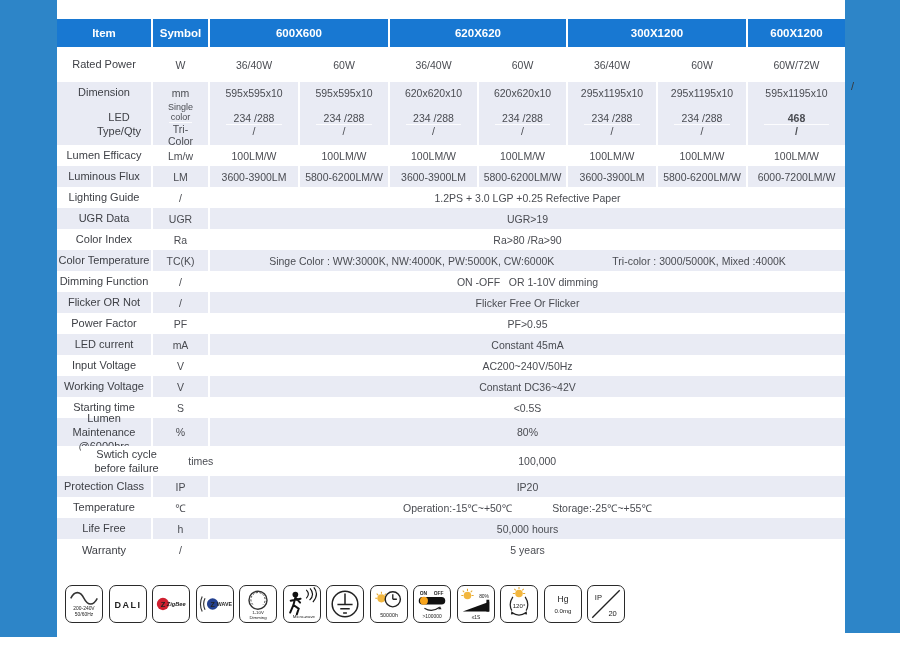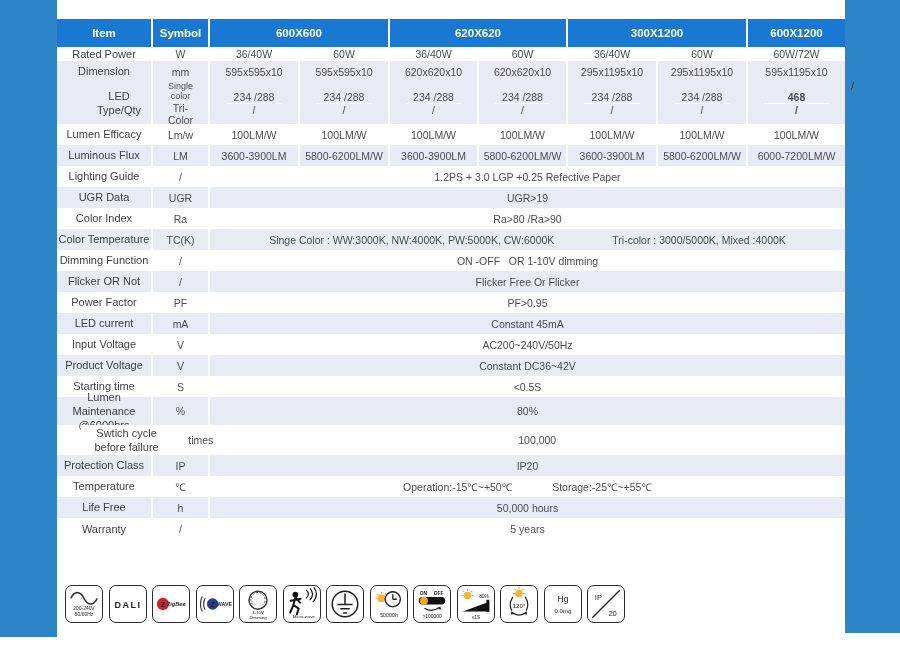--- a/index.html
+++ b/index.html
@@ -40,21 +40,21 @@
 
 <div id="spec-table">
     <div class="hrow">
       <div class="hcell" style="width: 96px;">Item</div>
       <div class="hcell" style="width: 57px;">Symbol</div>
       <div class="hcell" style="width: 180px;">600X600</div>
       <div class="hcell" style="width: 178px;">620X620</div>
       <div class="hcell" style="width: 180px;">300X1200</div>
       <div class="hcell" style="width: 97px;">600X1200</div>
     </div>
-    <div class="trow" style="height: 14px;">
+    <div class="trow" style="height: 35px;">
       <div class="cell lbl white" style="width: 96px;">Rated Power</div>
       <div class="cell white" style="width: 57px;">W</div>
       <div class="cell white" style="width: 90px;">36/40W</div>
       <div class="cell white" style="width: 90px;">60W</div>
       <div class="cell white" style="width: 89px;">36/40W</div>
       <div class="cell white" style="width: 89px;">60W</div>
       <div class="cell white" style="width: 90px;">36/40W</div>
       <div class="cell white" style="width: 90px;">60W</div>
       <div class="cell white" style="width: 97px;">60W/72W</div>
     </div>
@@ -168,21 +168,21 @@
       <div class="cell lbl shade" style="width: 96px;">LED current</div>
       <div class="cell shade" style="width: 57px;">mA</div>
       <div class="cell shade pre" style="width: 635px;">Constant 45mA</div>
     </div>
     <div class="trow" style="height: 21px;">
       <div class="cell lbl white" style="width: 96px;">Input Voltage</div>
       <div class="cell white" style="width: 57px;">V</div>
       <div class="cell white pre" style="width: 635px;">AC200~240V/50Hz</div>
     </div>
     <div class="trow" style="height: 21px;">
-      <div class="cell lbl shade" style="width: 96px;">Product Voltage</div>
+      <div class="cell lbl shade" style="width: 96px;">Working Voltage</div>
       <div class="cell shade" style="width: 57px;">V</div>
       <div class="cell shade pre" style="width: 635px;">Constant DC36~42V</div>
     </div>
     <div class="trow" style="height: 21px;">
       <div class="cell lbl white" style="width: 96px;">Starting time</div>
       <div class="cell white" style="width: 57px;">S</div>
       <div class="cell white pre" style="width: 635px;">&lt;0.5S</div>
     </div>
     <div class="trow" style="height: 28px;">
       <div class="cell lbl shade" style="width: 96px;">Lumen Maintenance

